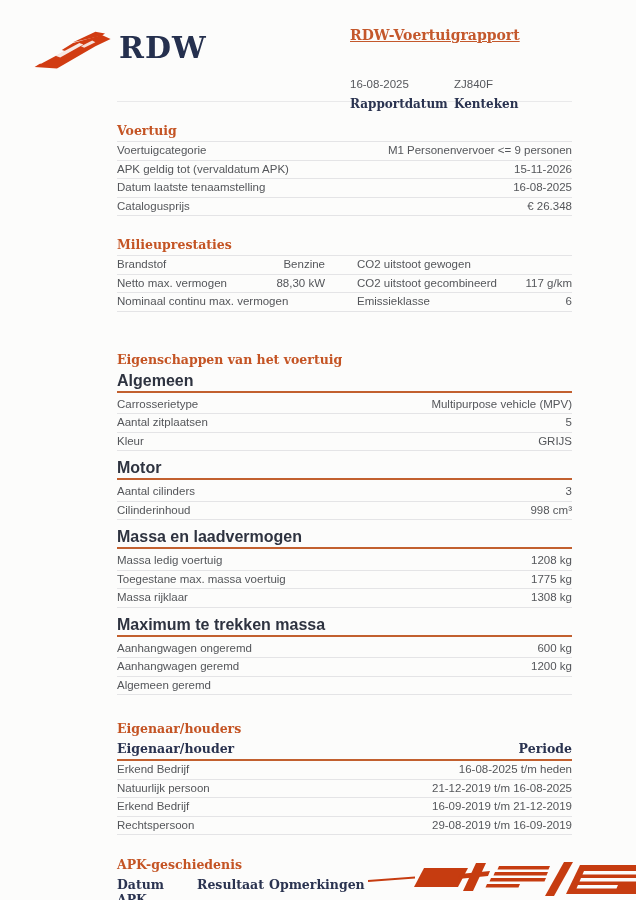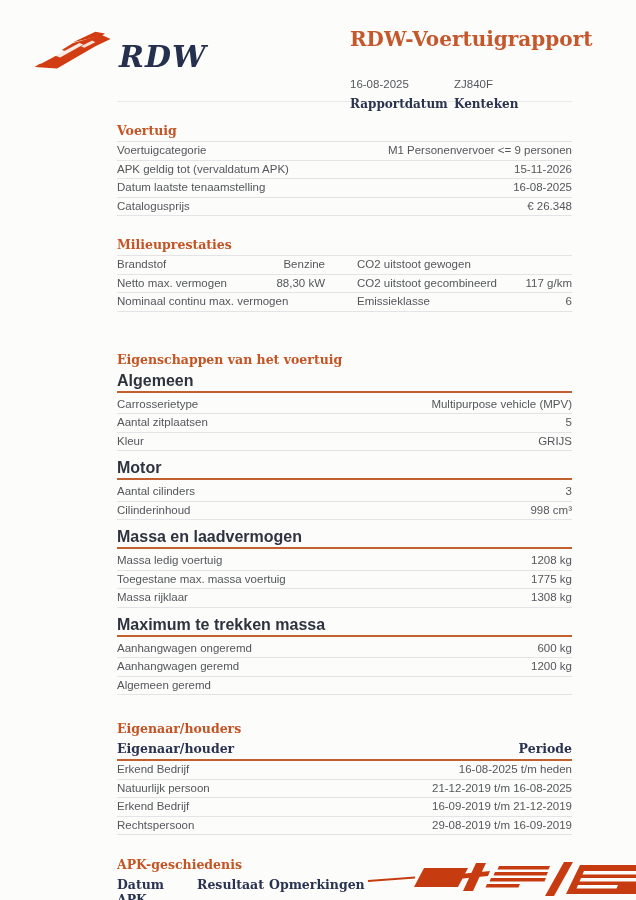--- a/index.html
+++ b/index.html
@@ -5,36 +5,36 @@
   html,body{margin:0;padding:0;}
   body{
     width:636px;height:900px;position:relative;overflow:hidden;
     background:#fbfbfa;
     font-family:"Liberation Sans","DejaVu Sans",sans-serif;
     -webkit-font-smoothing:antialiased;
   }
   .page{position:absolute;inset:0;background:#fcfcfb;}
 
   
-  .logo-wrap{position:absolute;left:33px;top:22px;display:flex;align-items:flex-end;font-style:italic;}
+  .logo-wrap{position:absolute;left:33px;top:22px;display:flex;align-items:center;}
   .logo-svg{width:80px;height:50px;display:block;}
   .logo-word{
     font-family:"DejaVu Serif","Liberation Serif",serif;
     font-weight:bold;font-size:30px;line-height:30px;color:#25304e;
     margin-left:6px;margin-top:2px;letter-spacing:1px;
   }
 
   
   .content{position:absolute;left:117px;top:0;width:455px;}
 
   .hdr-block{position:relative;height:101px;border-bottom:1px solid #e9e9ea;}
   .doc-title{
     position:absolute;left:233px;top:27px;
     font-family:"DejaVu Serif","Liberation Serif",serif;
-    font-weight:bold;font-size:20px;color:#c4582c;white-space:nowrap;
+    font-weight:bold;font-size:14px;color:#c4582c;white-space:nowrap;text-decoration:underline;
   }
   .meta-label{
     position:absolute;top:61px;
     font-family:"DejaVu Serif","Liberation Serif",serif;
     font-weight:bold;font-size:12px;color:#2a3350;margin-top:36px;
   }
   .meta-value{position:absolute;top:78px;font-size:11.5px;color:#55575c;}
   .ml-1{left:233px;} .ml-2{left:337px;}
 
   

